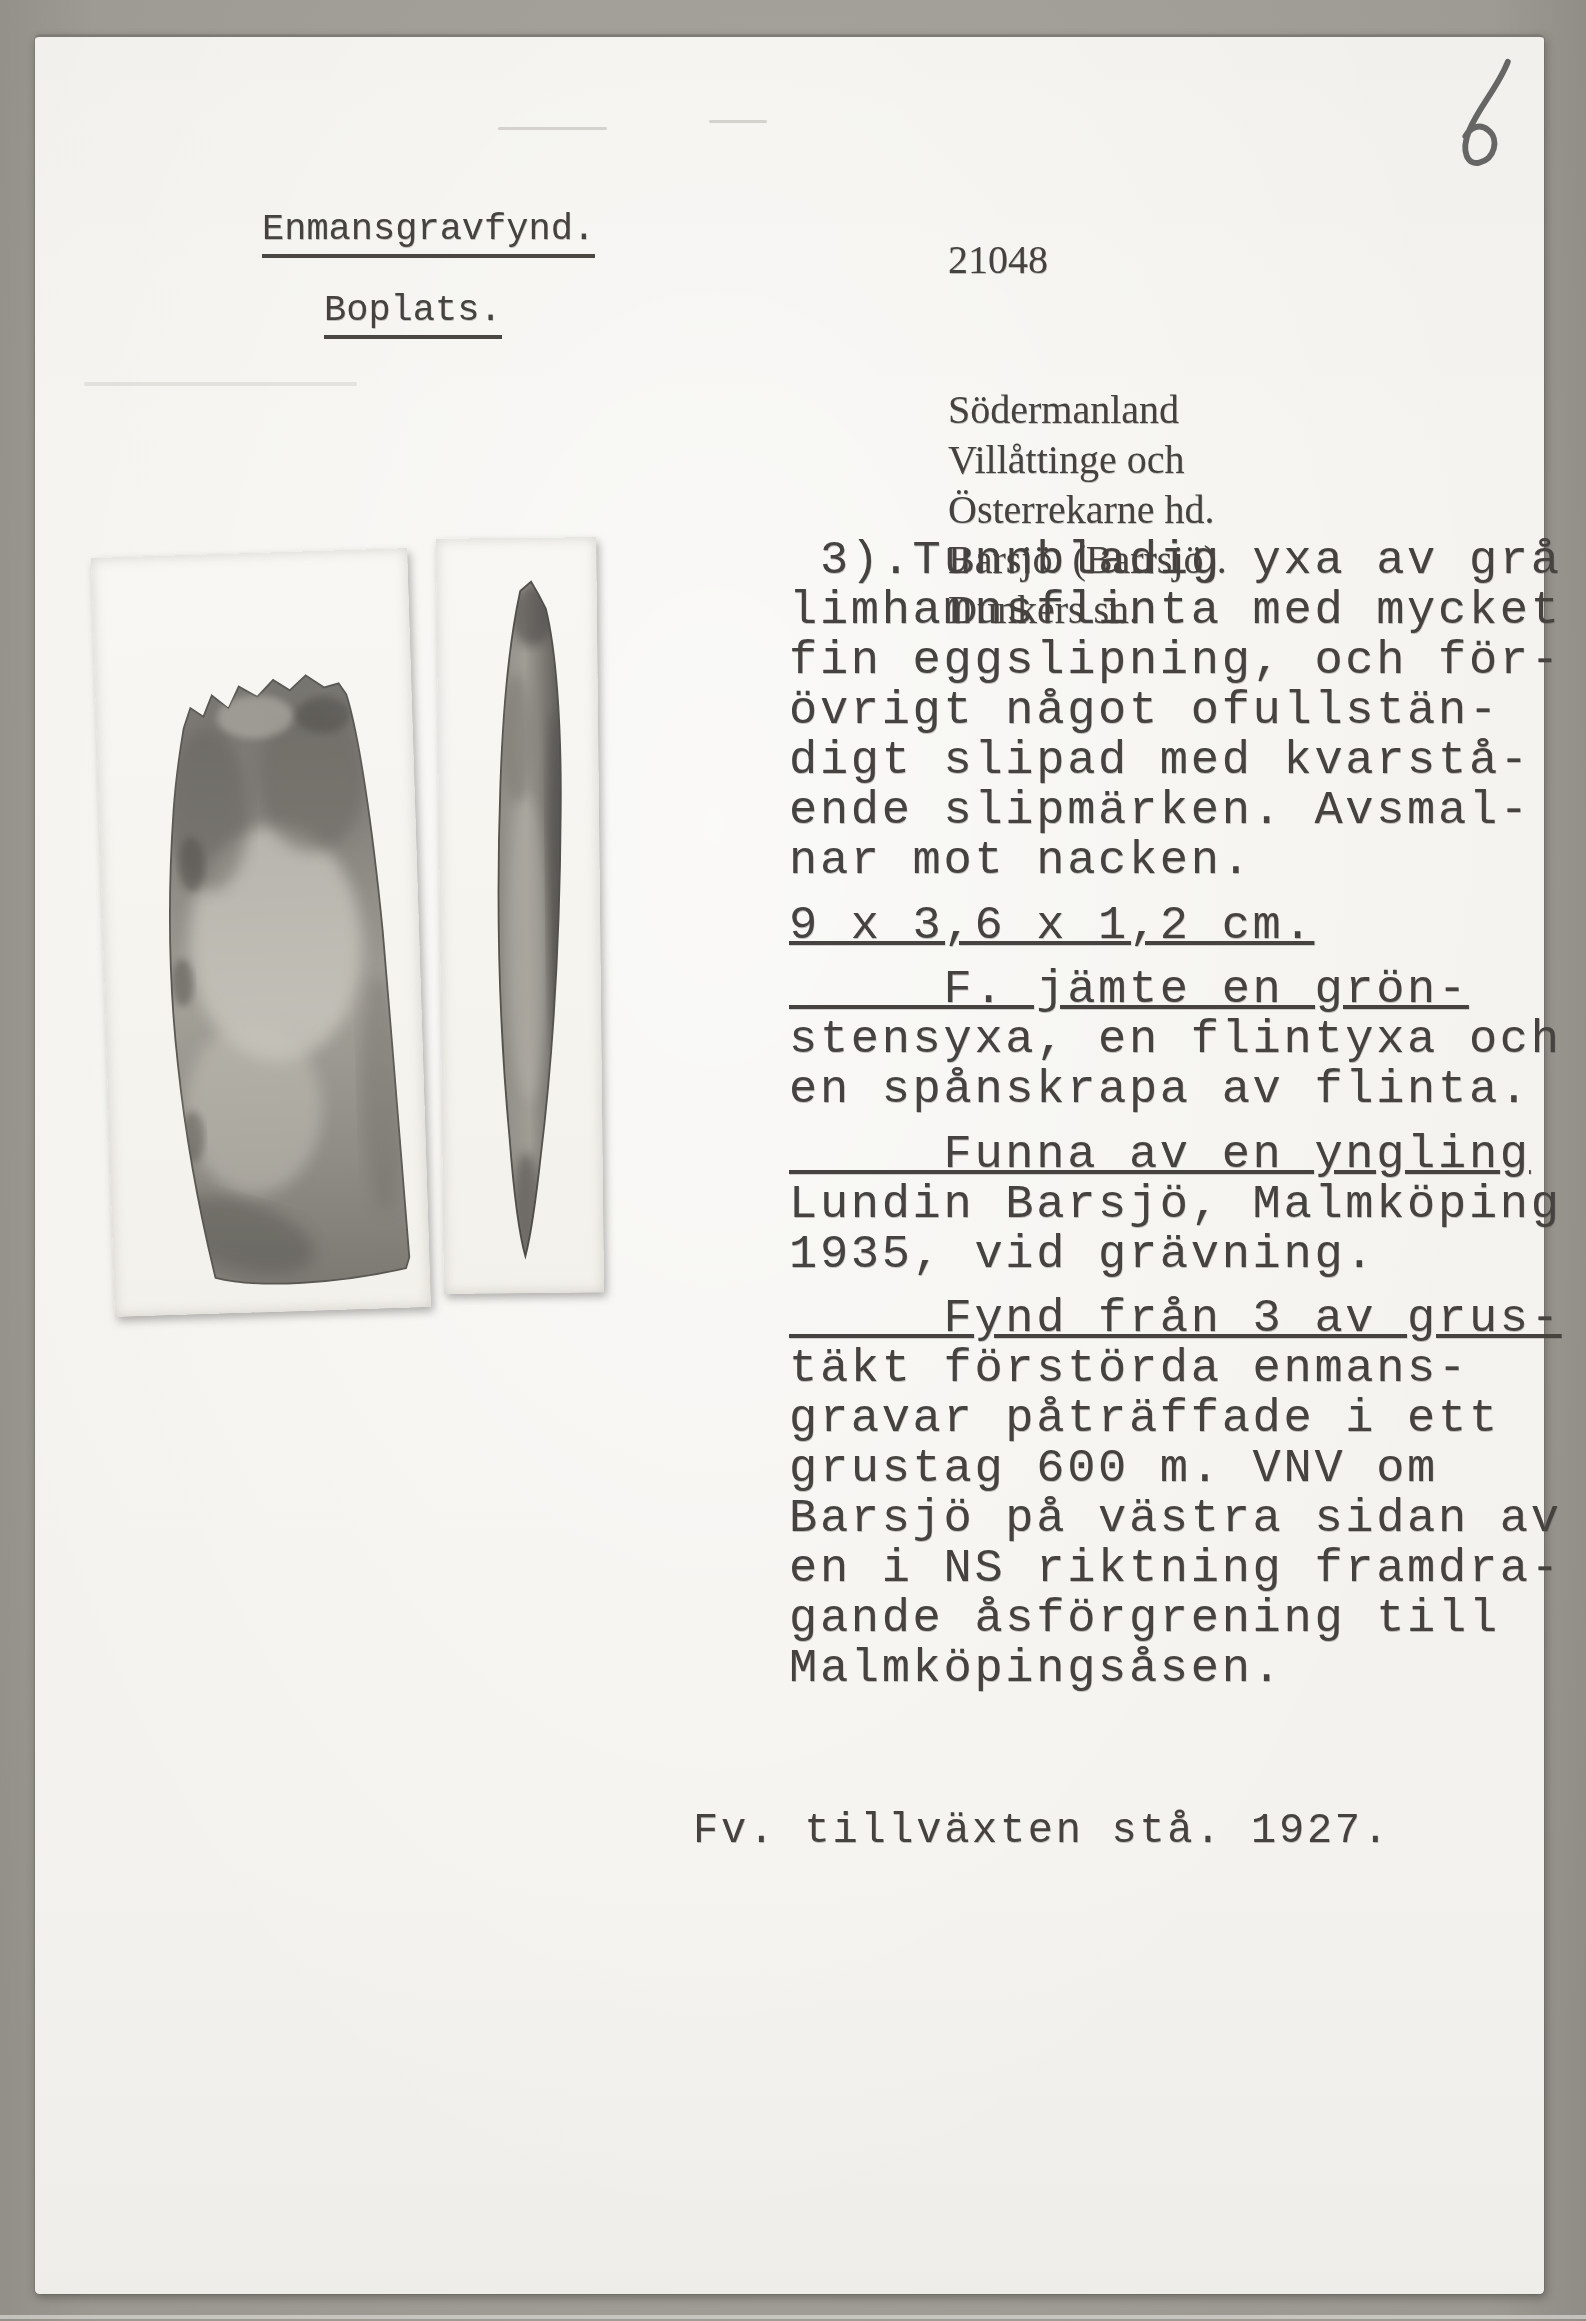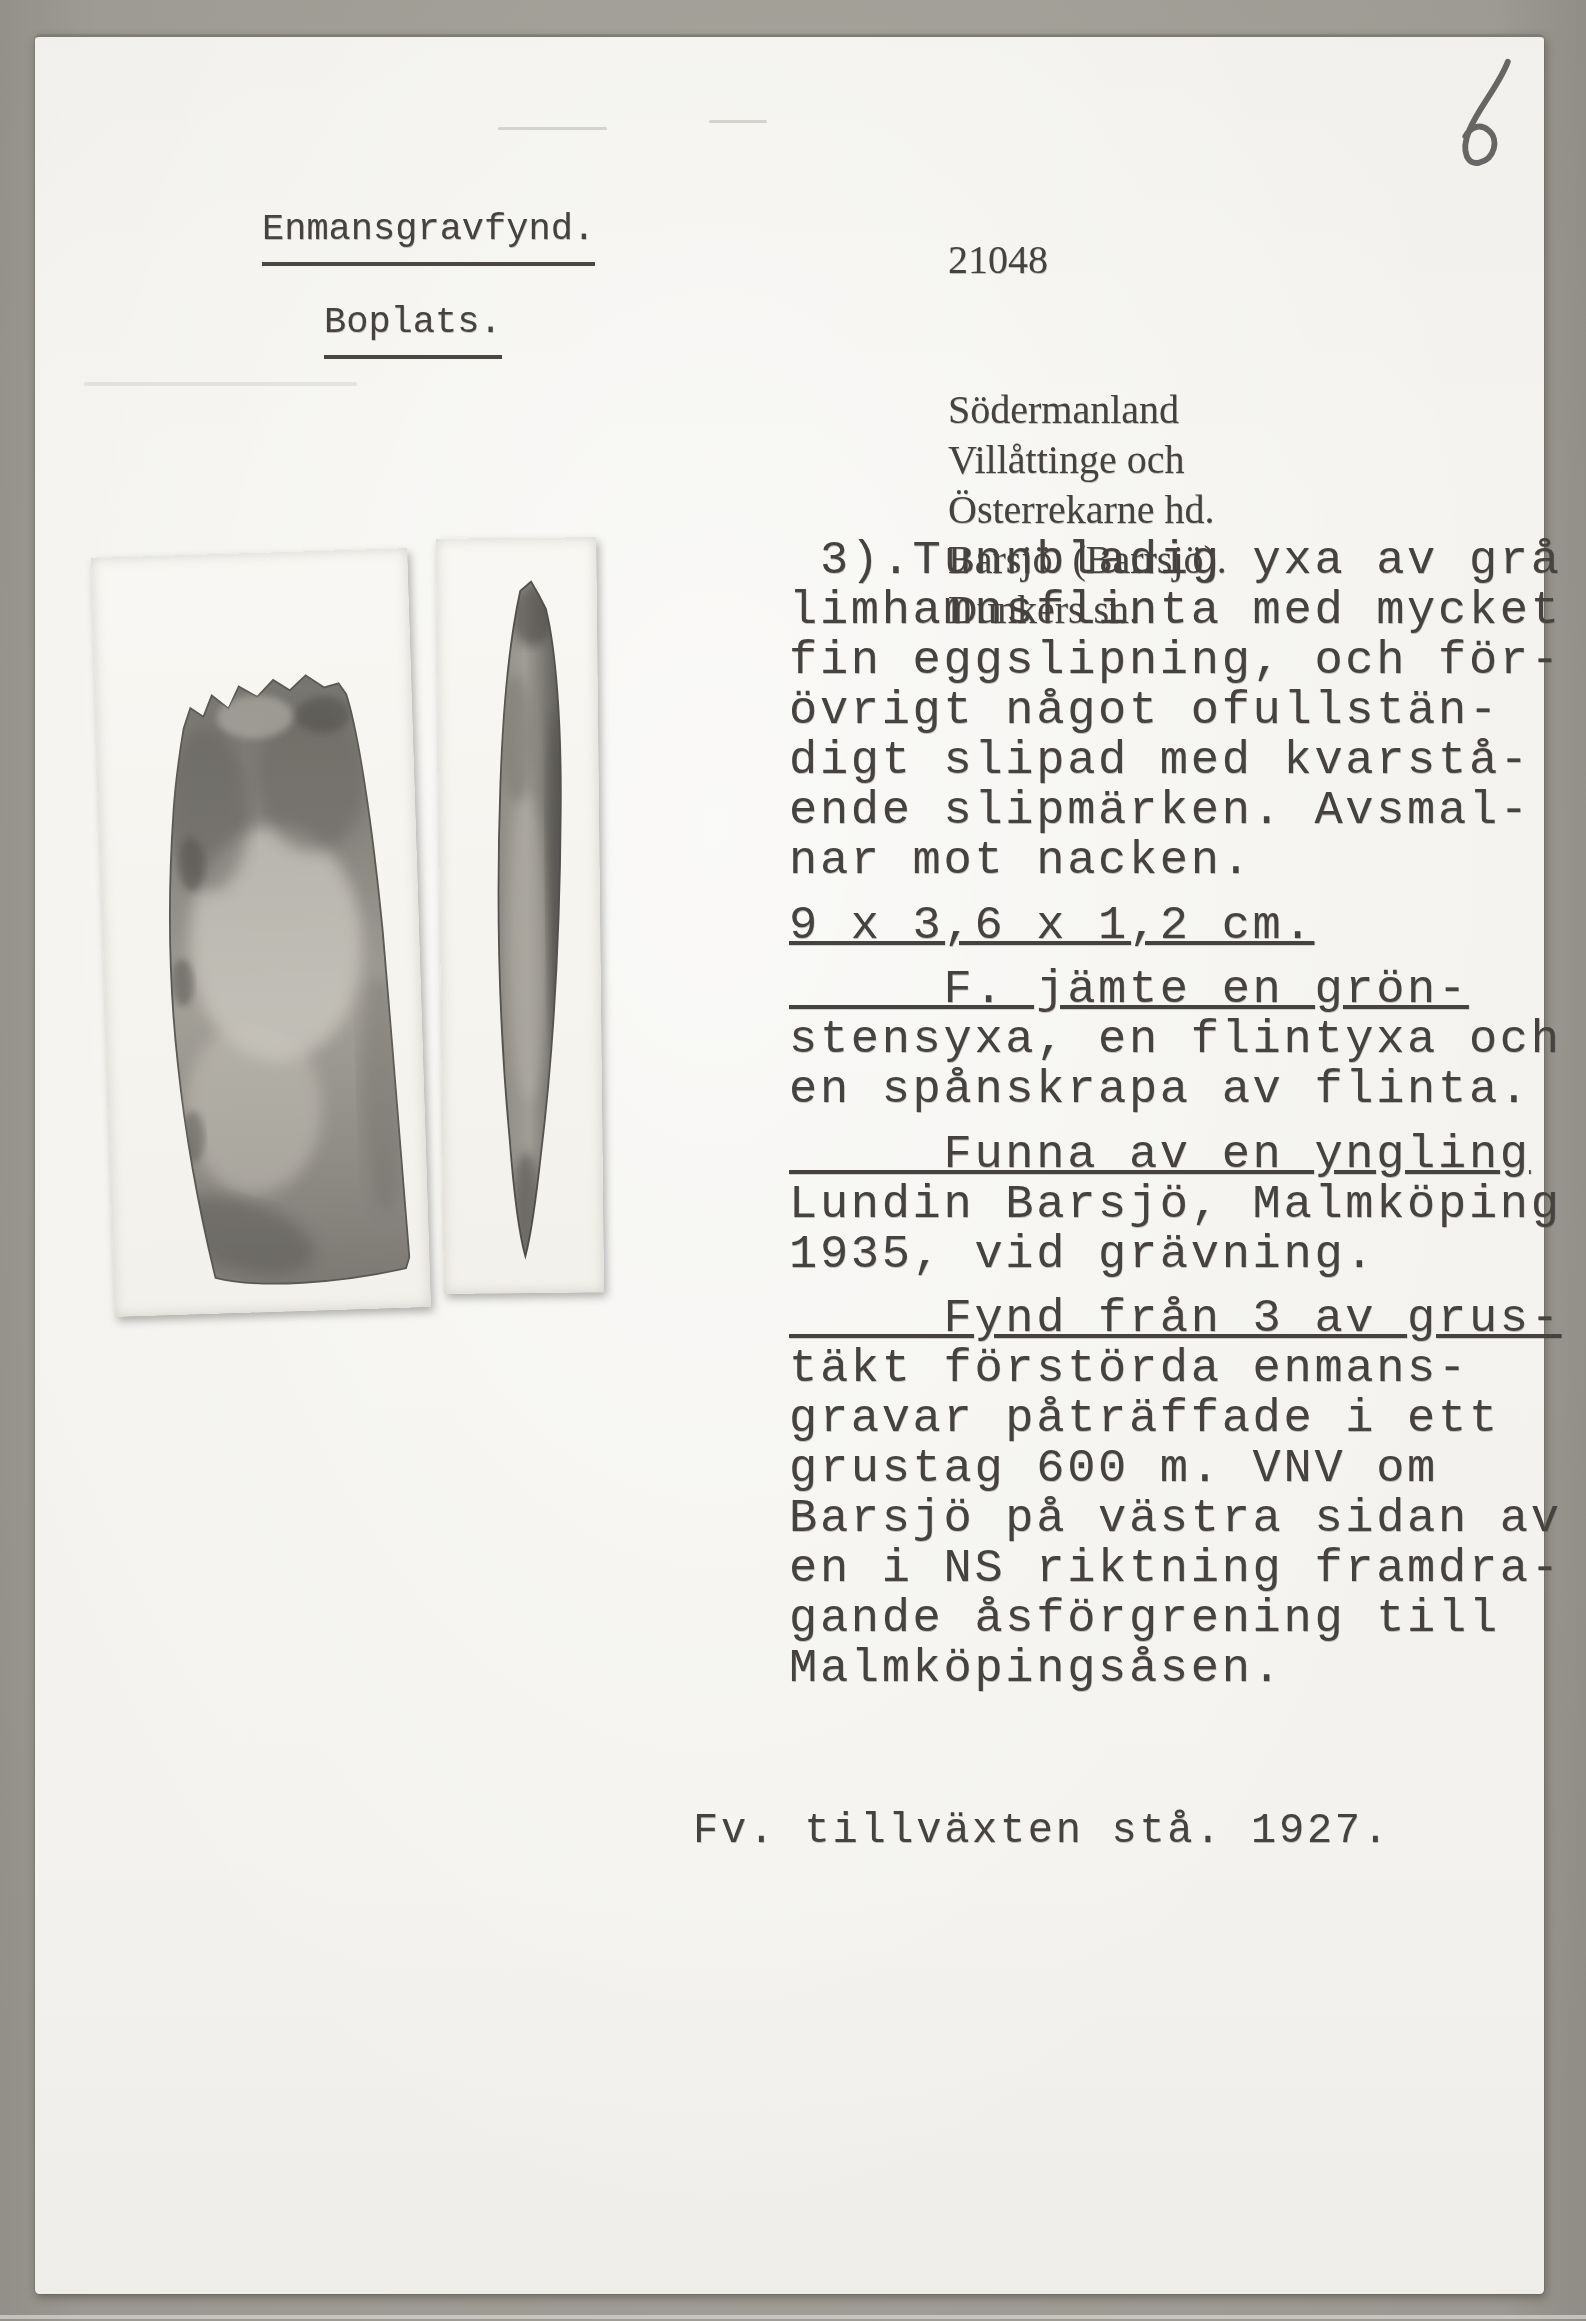--- a/index.html
+++ b/index.html
@@ -31,24 +31,24 @@
   .typed{
     color:#454240;
     white-space:pre;
     filter:blur(0.3px);
     text-shadow:0.5px 0.7px 0 rgba(66,63,60,0.30);
   }
   #heading-block .heading{
     position:absolute;
     font-size:37px;line-height:44px;
     border-bottom:4.5px solid #4a4743;
-    padding-bottom:11px;
+    padding-bottom:3px;
   }
   #heading-fund-type{left:262px;top:207px;}
-  #heading-site-type{left:324px;top:300px;}
+  #heading-site-type{left:324px;top:288px;}
 
   #catalog-block{position:absolute;left:948px;top:135px;font-size:40px;line-height:50px;}
   #catalog-block .tline{height:50px;font-family:Liberation Serif, serif;}
 
   #description-block{position:absolute;left:789px;top:536px;font-size:47px;line-height:50px;letter-spacing:2.7px;}
   #description-block .tline{height:50px;}
   #description-block .tline.gap{margin-top:14.5px;text-decoration:underline;}
 
   #footer-note{position:absolute;left:693px;top:1807px;font-size:42px;letter-spacing:2.7px;}
 

